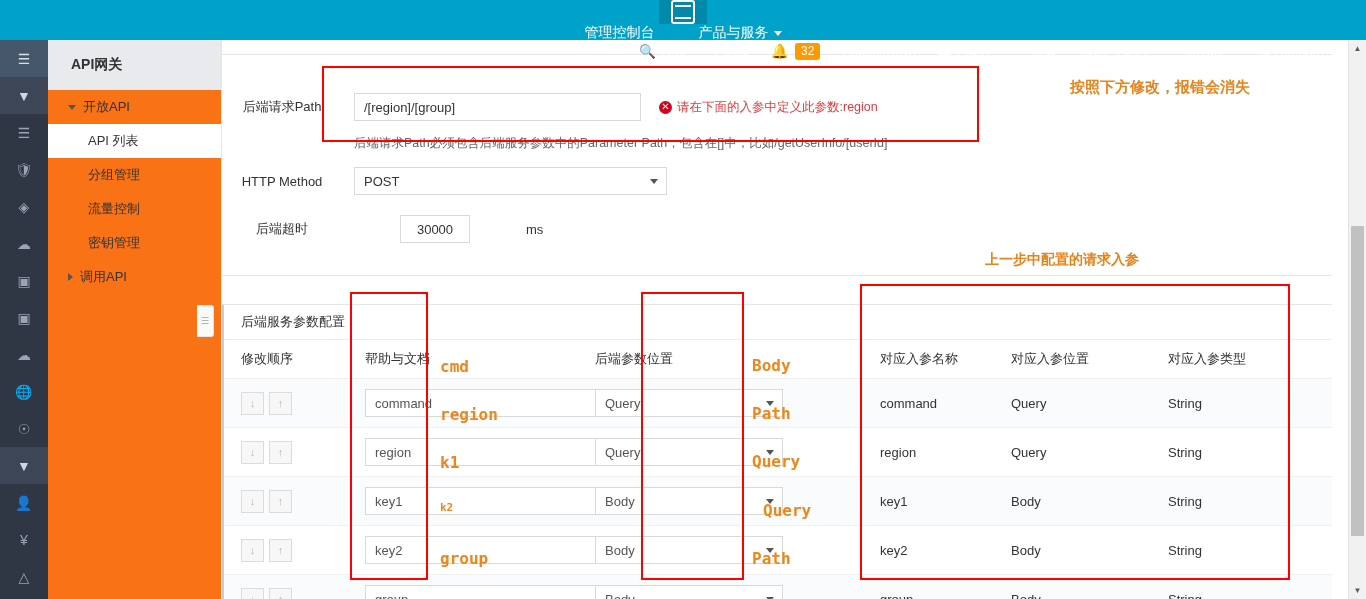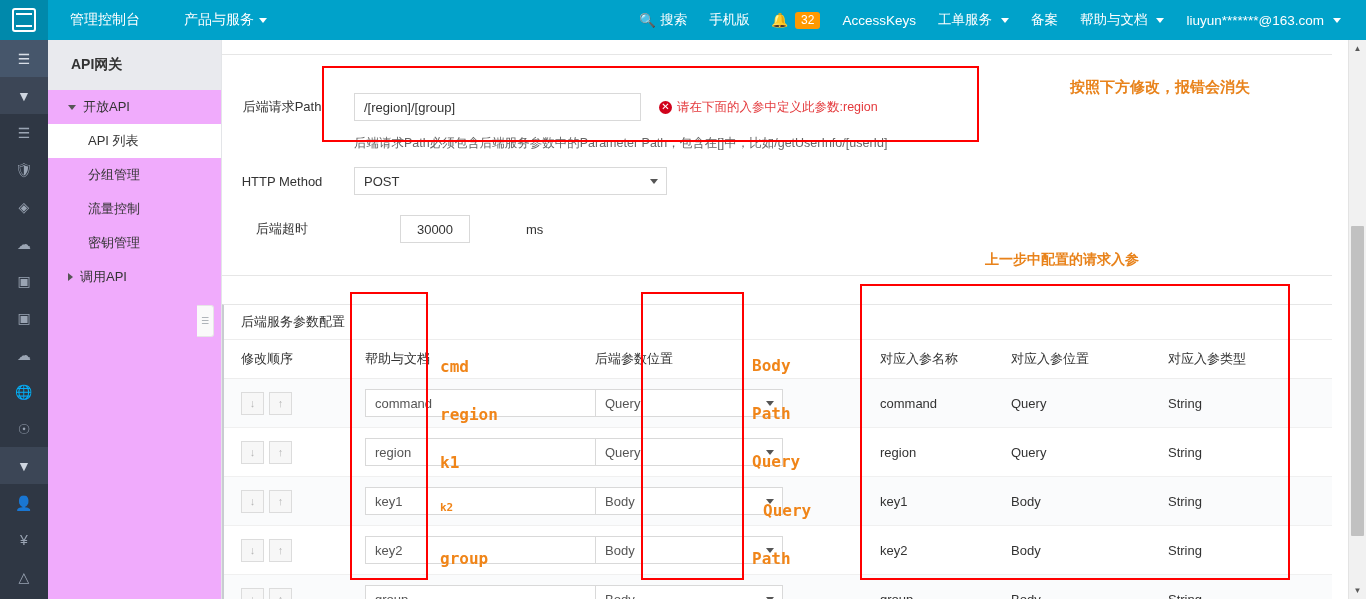--- a/index.html
+++ b/index.html
@@ -5,21 +5,21 @@
   html,body{margin:0;padding:0;}
   body{
     width:1366px;height:599px;overflow:hidden;
     font-family:"Liberation Sans","DejaVu Sans",sans-serif;
     font-size:13px;color:#333;background:#fff;
   }
   .app{position:relative;width:1366px;height:599px;overflow:hidden;}
 
   
   .topbar{position:absolute;left:0;top:0;width:1366px;height:40px;background:#00a2ca;
-          display:flex;align-items:center;color:#fff;z-index:40;}
+          display:flex;align-items:center;color:#fff;z-index:40;flex-direction:column;}
   .logo-cell{width:48px;height:40px;background:#0089ab;display:flex;align-items:center;justify-content:center;}
   .logo-glyph{width:20px;height:20px;border:2px solid #fff;border-radius:3px;position:relative;}
   .logo-glyph:before,.logo-glyph:after{content:"";position:absolute;left:2px;right:2px;height:2px;background:#fff;}
   .logo-glyph:before{top:3px;}
   .logo-glyph:after{bottom:3px;}
   .nav-left{display:flex;align-items:center;}
   .nav-left .item{padding:0 22px;font-size:14px;white-space:nowrap;cursor:pointer;}
   .nav-right{margin-left:auto;display:flex;align-items:center;padding-right:14px;}
   .nav-right .item{padding:0 11px;font-size:13.5px;white-space:nowrap;cursor:pointer;display:flex;align-items:center;gap:4px;}
   .caret{display:inline-block;width:0;height:0;border-left:4px solid transparent;border-right:4px solid transparent;
@@ -27,21 +27,21 @@
   .badge{background:#f90;color:#fff;border-radius:3px;padding:1px 6px;font-size:12px;line-height:15px;margin-left:2px;}
   .bell{font-size:14px;}
 
   
   .rail{position:absolute;left:0;top:40px;width:48px;height:559px;background:#2f3744;z-index:30;}
   .rail .ri{height:37px;display:flex;align-items:center;justify-content:center;color:#9aa4b3;font-size:14px;}
   .rail .ri.hl{background:#3c4656;color:#cfd6e0;}
   .rail .ri.tophl{background:#46566b;color:#d8dee7;}
 
   
-  .sidebar{position:absolute;left:48px;top:40px;width:173px;height:559px;background:#f0abfc;
+  .sidebar{position:absolute;left:48px;top:40px;width:173px;height:559px;background:#f97316;
            border-right:1px solid #e3e5e8;z-index:20;}
   .sb-title{height:50px;display:flex;align-items:center;padding-left:23px;font-weight:bold;
             font-size:14px;color:#333;background:#e9eaee;}
   .sb-group{height:34px;display:flex;align-items:center;padding-left:20px;font-size:13px;color:#333;cursor:pointer;}
   .sb-group .tri-d{width:0;height:0;border-left:4px solid transparent;border-right:4px solid transparent;
                    border-top:5px solid #555;margin-right:7px;}
   .sb-group .tri-r{width:0;height:0;border-top:4px solid transparent;border-bottom:4px solid transparent;
                    border-left:5px solid #555;margin-right:7px;}
   .sb-item{height:34px;display:flex;align-items:center;padding-left:40px;font-size:13px;color:#333;cursor:pointer;}
   .sb-item.active{background:#fff;}

